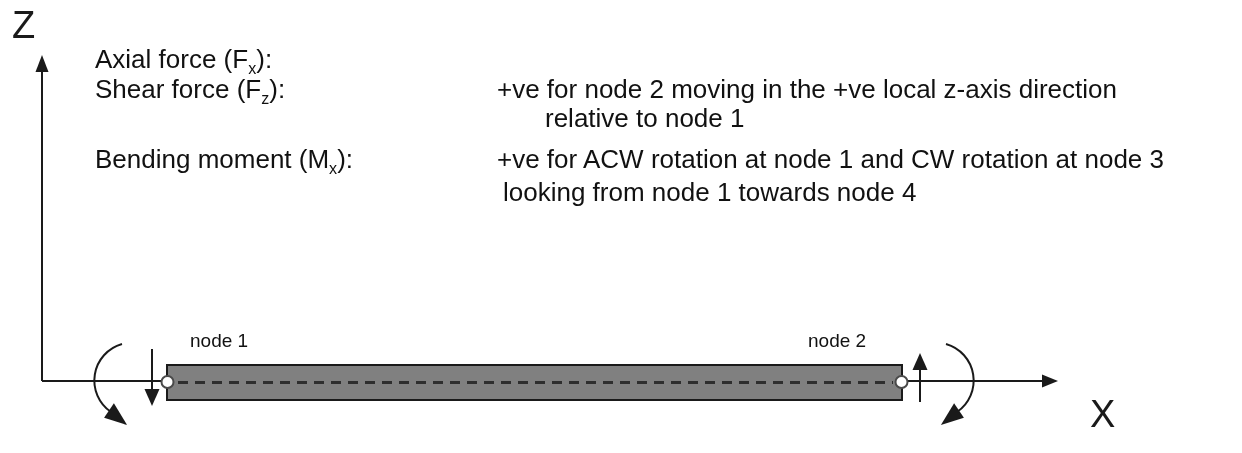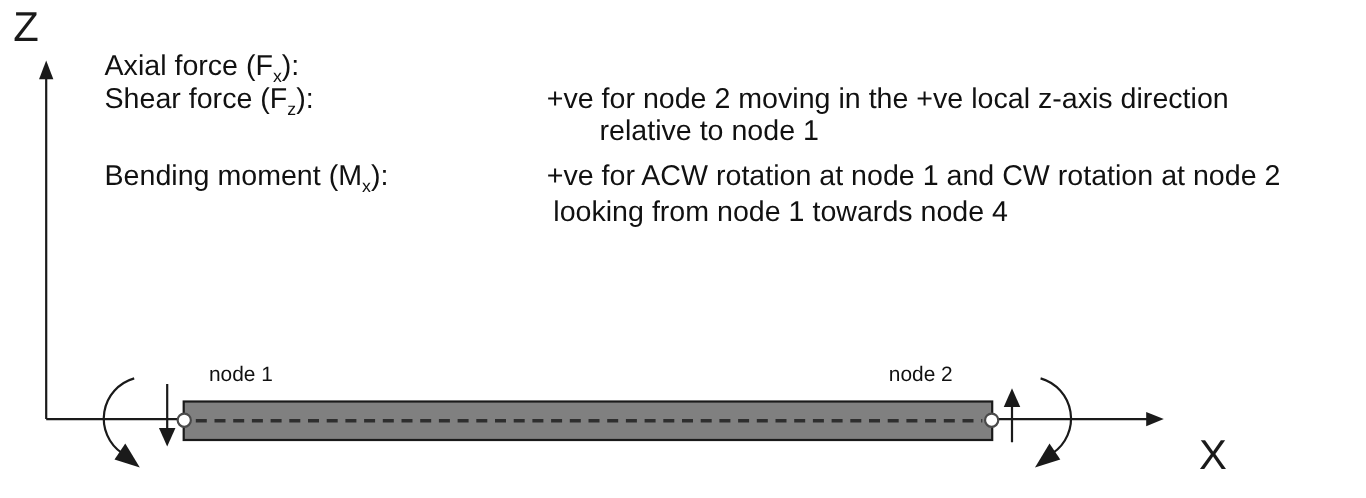--- a/index.html
+++ b/index.html
@@ -57,21 +57,21 @@
   </div>
   <div class="abs row-text" style="left:95px; top:75px;">
     <span>Shear force (F</span><sub>z</sub><span>):</span>
   </div>
   <div class="abs row-text" style="left:95px; top:145px;">
     <span>Bending moment (M</span><sub>x</sub><span>):</span>
   </div>
 
   <div class="abs row-text" style="left:497px; top:75px;">+ve for node 2 moving in the +ve local z-axis direction</div>
   <div class="abs row-text" style="left:523px; top:104px;margin-left:22px;">relative to node 1</div>
-  <div class="abs row-text" style="left:497px; top:145px;">+ve for ACW rotation at node 1 and CW rotation at node 2</div>
+  <div class="abs row-text" style="left:497px; top:145px;">+ve for ACW rotation at node 1 and CW rotation at node 3</div>
   <div class="abs row-text" style="left:503px; top:178px;">looking from node 1 towards node 4</div>
 
   <div class="abs node-label" style="left:190px; top:330px;">node 1</div>
   <div class="abs node-label" style="left:808px; top:330px;">node 2</div>
 
   <svg class="diagram" width="1242" height="453" viewBox="0 0 1242 453">
 
     <g>
       <line class="stroke-line" x1="42" y1="68" x2="42" y2="381"></line>
       <polygon class="fill-line" points="42,55 35.5,72 48.5,72"></polygon>

